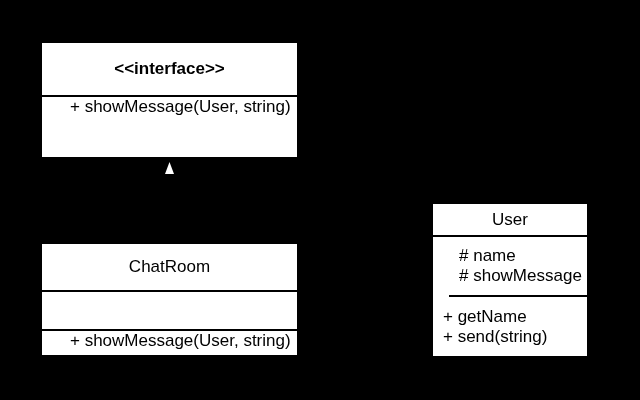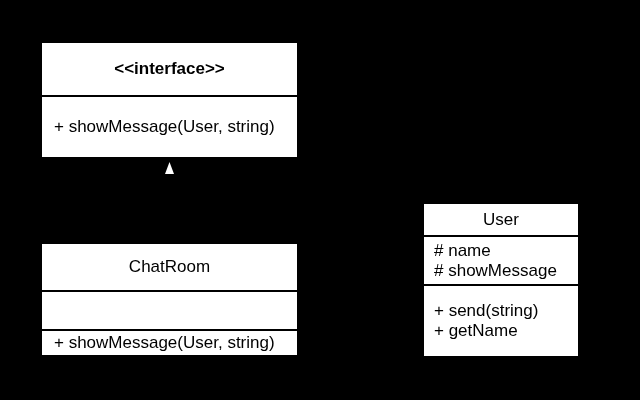--- a/index.html
+++ b/index.html
@@ -40,45 +40,45 @@
     align-items: center;
     text-align: center;
     line-height: 22px;
     gap: 44px;
   }
   .title-compartment.bold-title {
     font-weight: bold;
   }
   .single-line-compartment {
     display: flex;
-    align-items: center;
-    padding-left: 12px;
+    align-items: flex-start;
+    padding-left: 28px;
   }
   .multi-line-compartment {
     display: flex;
     flex-direction: column;
     justify-content: center;
     padding-left: 10px;
     line-height: 20px;
   }
   .flex-fill { flex: 1 1 auto; }
 
   
   #box-chatroommediator { left: 40px; top: 41px; width: 259px; height: 118px; }
   #box-chatroommediator .title-compartment { height: 54px; }
 
   
   #box-chatroom { left: 40px; top: 242px; width: 259px; height: 115px; }
   #box-chatroom .title-compartment { height: 48px; }
   #box-chatroom .attributes-compartment { height: 39px; }
 
   
-  #box-user { left: 422px; top: 202px; width: 158px; height: 156px; }
+  #box-user { left: 431px; top: 202px; width: 158px; height: 156px; }
   #box-user .title-compartment { height: 33px; }
-  #box-user .attributes-compartment { height: 49px; }
+  #box-user .attributes-compartment { height: 60px; margin-left: 16px; }
 
   .realization-arrowhead {
     position: absolute;
     left: 165px;
     top: 162px;
     width: 9px;
     height: 12px;
   }
 </style>
 </head>
@@ -111,18 +111,18 @@
 
   <div class="uml-class" id="box-user">
     <div class="compartment sep title-compartment">
       <div>User</div>
     </div>
     <div class="compartment sep attributes-compartment multi-line-compartment">
       <div># name</div>
       <div># showMessage</div>
     </div>
     <div class="compartment multi-line-compartment flex-fill">
+      <div>+ getName</div>
       <div>+ send(string)</div>
-      <div>+ getName</div>
     </div>
   </div>
 
 </div>
 
 </body></html>

